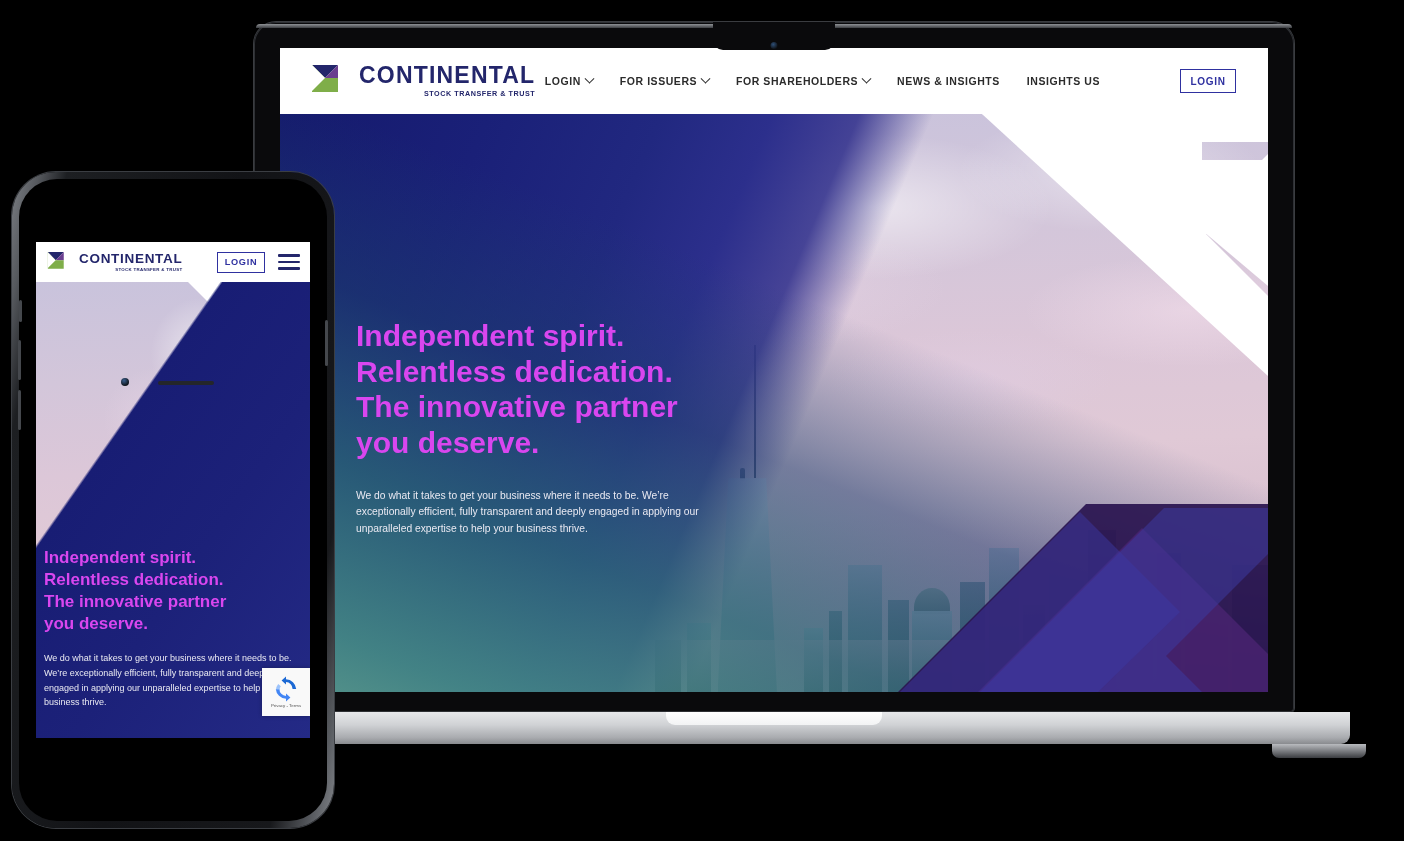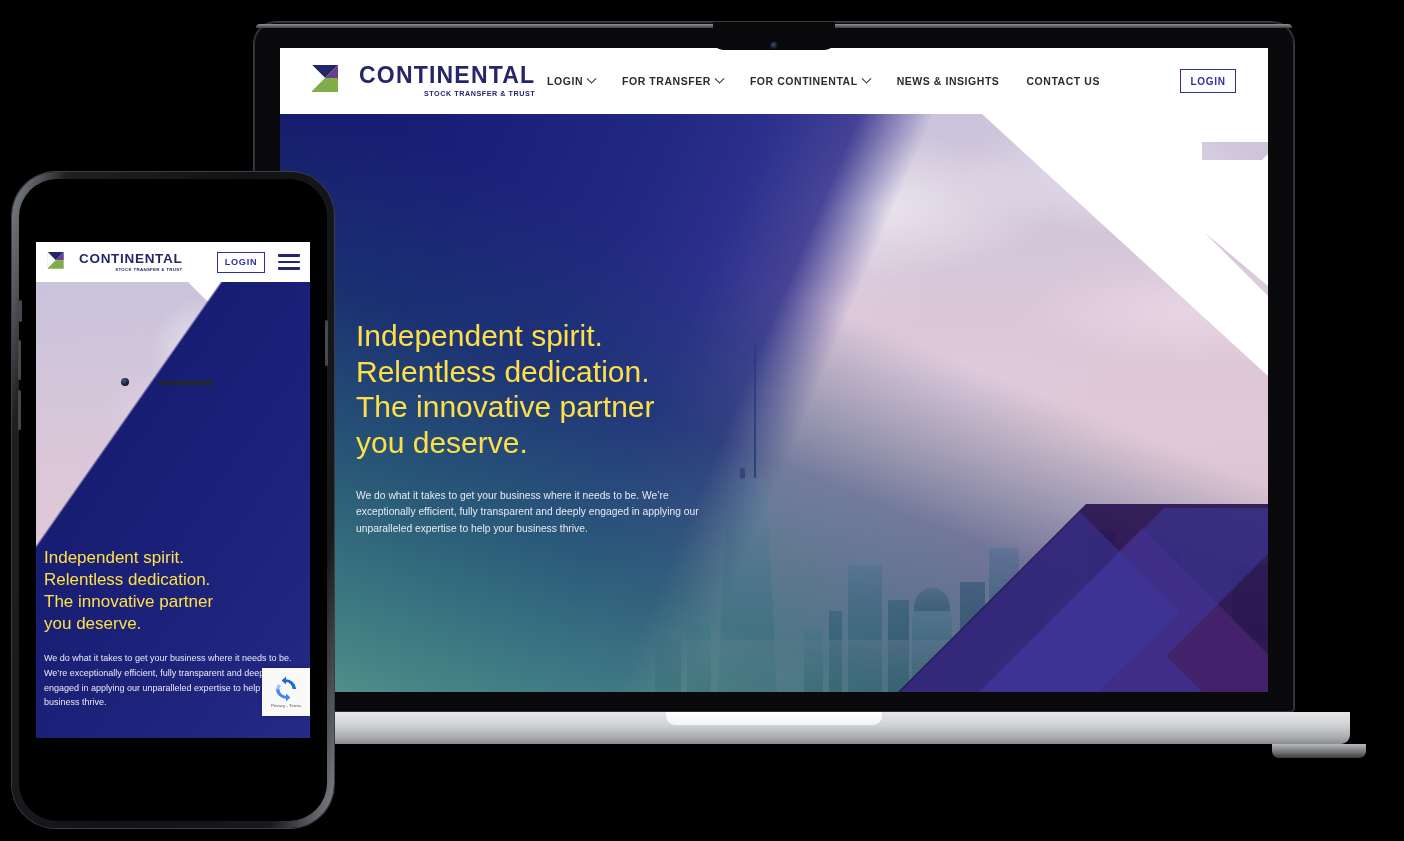--- a/index.html
+++ b/index.html
@@ -269,22 +269,22 @@
       rgba(43,104,118,0.78) 74%,
       rgba(72,146,134,0.85) 92%,
       rgba(92,160,140,0.9) 100%);
   }
 
   
   .hero-copy { position: absolute; z-index: 3; }
   #laptop-screen .hero-copy { left: 76px; top: 204px; width: 360px; }
 
   .hero-title {
-    color: #fde047;
-    font-weight: normal;
+    color: #d946ef;
+    font-weight: bold;
     line-height: 1.19;
   }
   #laptop-screen .hero-title { font-size: 30px; }
 
   .hero-sub {
     color: #e9e9f2;
     line-height: 1.62;
   }
   #laptop-screen .hero-sub { font-size: 10.3px; margin-top: 27px; width: 352px; }
 
@@ -455,32 +455,32 @@
                 <div class="logo-sub">STOCK TRANSFER &amp; TRUST</div>
               </div>
             </div>
 
             <nav class="main-nav">
               <div class="nav-item">
                 <span>LOGIN</span>
                 <i class="caret"></i>
               </div>
               <div class="nav-item">
-                <span>FOR TRANSFER</span>
+                <span>FOR ISSUERS</span>
                 <i class="caret"></i>
               </div>
               <div class="nav-item">
-                <span>FOR CONTINENTAL</span>
+                <span>FOR SHAREHOLDERS</span>
                 <i class="caret"></i>
               </div>
               <div class="nav-item">
                 <span>NEWS &amp; INSIGHTS</span>
               </div>
               <div class="nav-item">
-                <span>CONTACT US</span>
+                <span>INSIGHTS US</span>
               </div>
               <button class="login-btn">LOGIN</button>
             </nav>
           </div>
 
           <div class="hero">
 
             <div class="hero-photo"></div>
 
             <div class="skyline">

